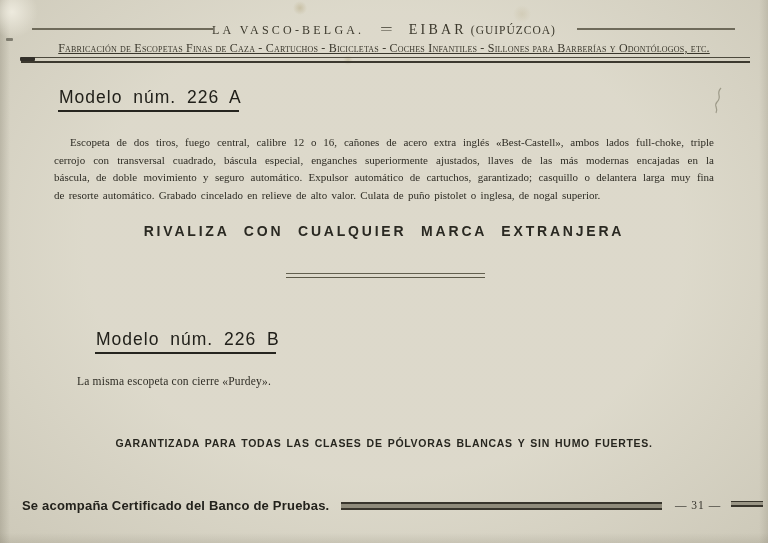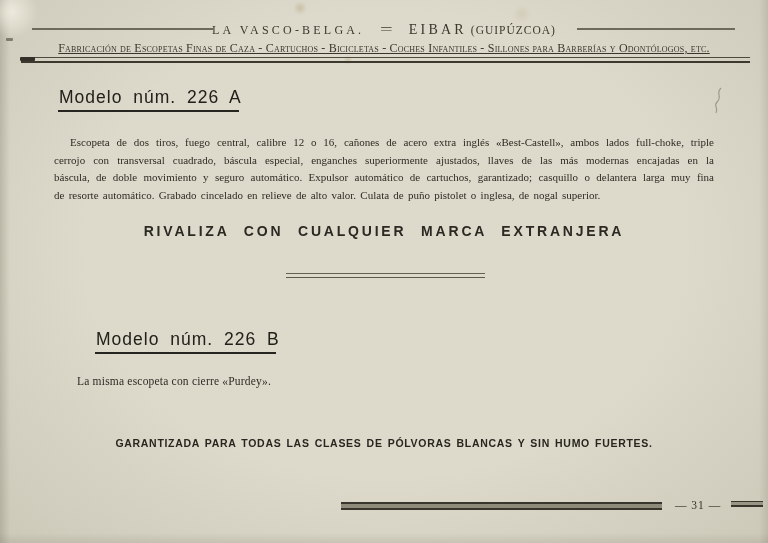--- a/index.html
+++ b/index.html
@@ -106,20 +106,21 @@
 
   <div class="abs middiv"></div>
 
   <div class="abs mheading" style="left:96px;top:329px;">Modelo núm. 226 B</div>
   <div class="abs underline" style="left:95px;top:352px;width:181px;"></div>
 
   <div class="abs guarantee">GARANTIZADA PARA TODAS LAS CLASES DE PÓLVORAS BLANCAS Y SIN HUMO FUERTES.</div>
 
   <div class="abs purdey">La misma escopeta con cierre «Purdey».</div>
 
+  <div class="abs fnote">Se acompaña Certificado del Banco de Pruebas.</div>
   <div class="abs frule"></div>
   <div class="abs pnum">— 31 —</div>
   <div class="abs crule"></div>
 
   <svg class="abs" style="left:708px;top:86px;" width="22" height="30" viewBox="0 0 22 30">
     <path d="M13 2 C 7 8, 15 10, 9 16 C 5 20, 11 22, 8 27" fill="none" stroke="#84816f" stroke-width="1.2" opacity="0.7"></path>
   </svg>
 
 </div>
 

